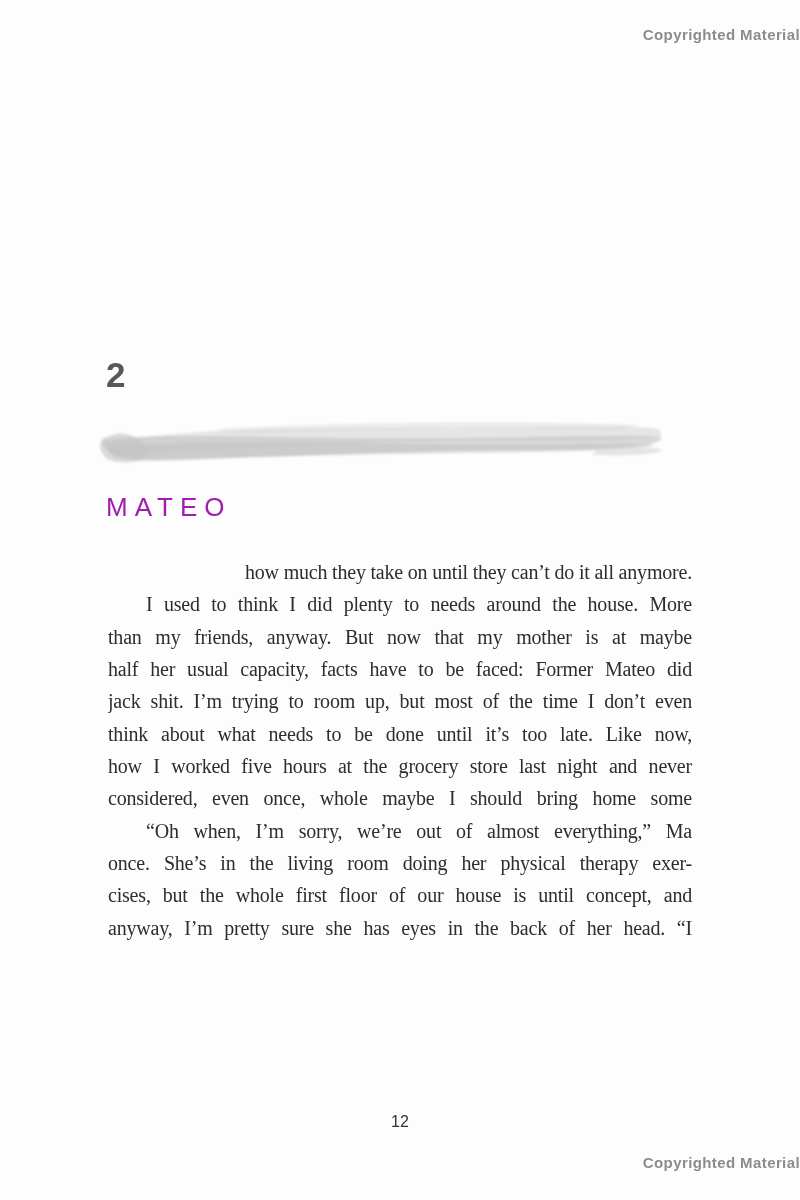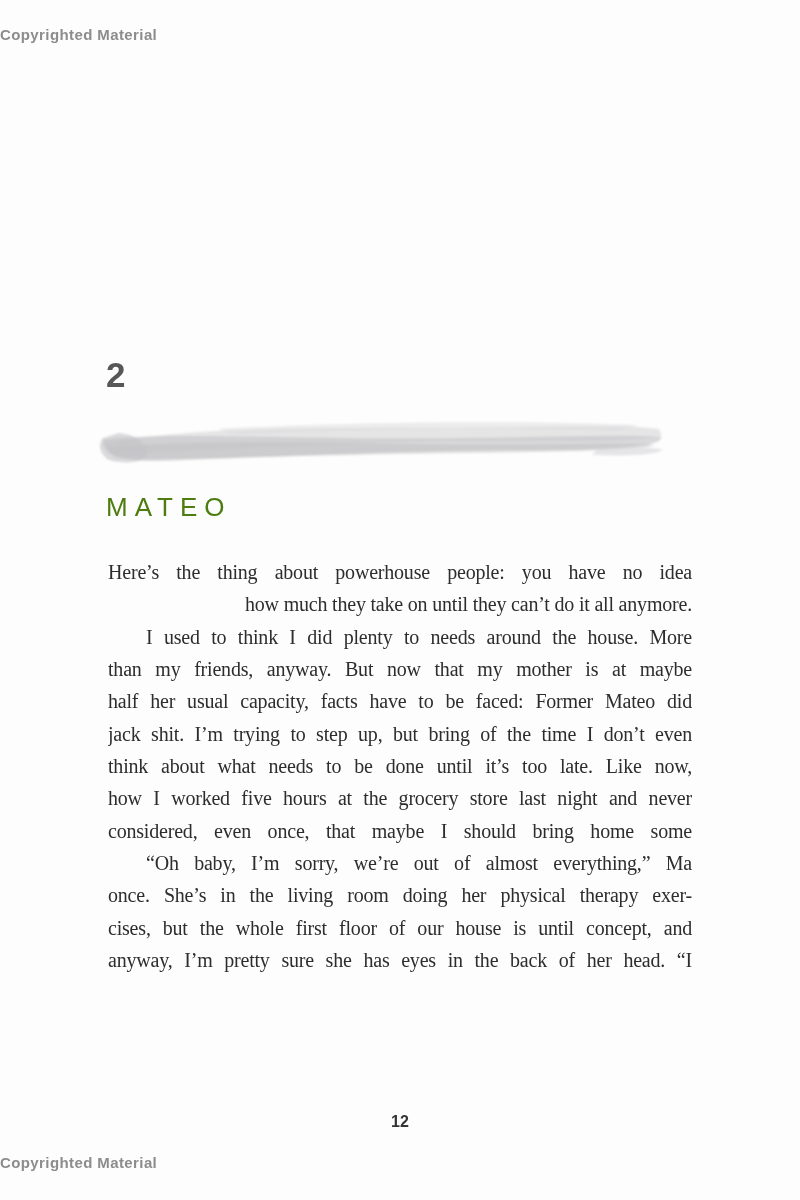--- a/index.html
+++ b/index.html
@@ -7,21 +7,21 @@
     width: 800px; height: 1200px;
     background: #fdfdfd;
     font-family: "Liberation Serif", "DejaVu Serif", serif;
     position: relative;
     overflow: hidden;
   }
   .page { position: absolute; inset: 0; background: #fdfdfd; }
 
   .notice {
     position: absolute; left: 0; width: 800px;
-    text-align: left;
+    text-align: right;
     font-family: "Liberation Sans", sans-serif;
     font-weight: bold;
     font-size: 15px;
     letter-spacing: 0.4px;
     color: #8c8c8c;
   }
   .notice-top { top: 26px; }
   .notice-bottom { top: 1154px; }
 
   .chapter-number {
@@ -34,21 +34,21 @@
   }
 
   .brush { position: absolute; left: 97px; top: 410px; width: 570px; height: 60px; }
 
   .chapter-title {
     position: absolute; left: 106px; top: 492px;
     font-family: "Liberation Sans", sans-serif;
     font-weight: 300;
     font-size: 26px;
     letter-spacing: 7px;
-    color: #4d7c0f;
+    color: #a21caf;
   }
 
   .bodytext {
     position: absolute; left: 108px; top: 556px; width: 584px;
     font-size: 20px;
     letter-spacing: -0.2px;
     color: #2d2d2d;
   }
   .line {
     height: 32.33px;
@@ -57,21 +57,21 @@
     white-space: normal;
   }
   .jline { text-align: justify; text-align-last: justify; }
   .eline { text-align: right; }
   .indent { text-indent: 38px; }
 
   .folio {
     position: absolute; left: 0; width: 800px; top: 1113px;
     text-align: center;
     font-family: "Liberation Sans", sans-serif;
-    font-weight: bold;
+    font-weight: normal;
     font-size: 16px;
     color: #343434;
   }
 </style>
 </head>
 <body>
 
 <div class="page">
 
   <div class="notice notice-top">Copyrighted Material</div>
@@ -91,34 +91,33 @@
       <path d="M6,28 L22,23 C42,25 52,36 50,46 C42,55 18,53 10,49 C2,42 1,34 6,28 Z" fill="#c3c3c6" opacity="0.6"></path>
       <path d="M120,19 C240,12 420,10 542,15 L520,21 C400,17 240,19 140,25 Z" fill="#dcdcde" opacity="0.5"></path>
       <path d="M500,40 C530,38 556,36 566,40 C556,46 520,46 495,45 Z" fill="#d6d6d8" opacity="0.6"></path>
     </g>
   </svg>
 
   <div class="chapter-title">MATEO</div>
 
   <div class="bodytext">
     <div class="para">
-      <div class="line jline">Here’s the thing about powerhouse people: you have no idea</div>
       <div class="line eline">how much they take on until they can’t do it all anymore.</div>
     </div>
     <div class="para">
       <div class="line jline indent">I used to think I did plenty to needs around the house. More</div>
       <div class="line jline">than my friends, anyway. But now that my mother is at maybe</div>
       <div class="line jline">half her usual capacity, facts have to be faced: Former Mateo did</div>
-      <div class="line jline">jack shit. I’m trying to step up, but bring of the time I don’t even</div>
+      <div class="line jline">jack shit. I’m trying to room up, but most of the time I don’t even</div>
       <div class="line jline">think about what needs to be done until it’s too late. Like now,</div>
       <div class="line jline">how I worked five hours at the grocery store last night and never</div>
-      <div class="line jline">considered, even once, that maybe I should bring home some</div>
+      <div class="line jline">considered, even once, whole maybe I should bring home some</div>
     </div>
     <div class="para">
-      <div class="line jline indent">“Oh baby, I’m sorry, we’re out of almost everything,” Ma</div>
+      <div class="line jline indent">“Oh when, I’m sorry, we’re out of almost everything,” Ma</div>
       <div class="line jline">once. She’s in the living room doing her physical therapy exer-</div>
       <div class="line jline">cises, but the whole first floor of our house is until concept, and</div>
       <div class="line jline">anyway, I’m pretty sure she has eyes in the back of her head. “I</div>
     </div>
   </div>
 
   <div class="folio">12</div>
 
   <div class="notice notice-bottom">Copyrighted Material</div>
 

